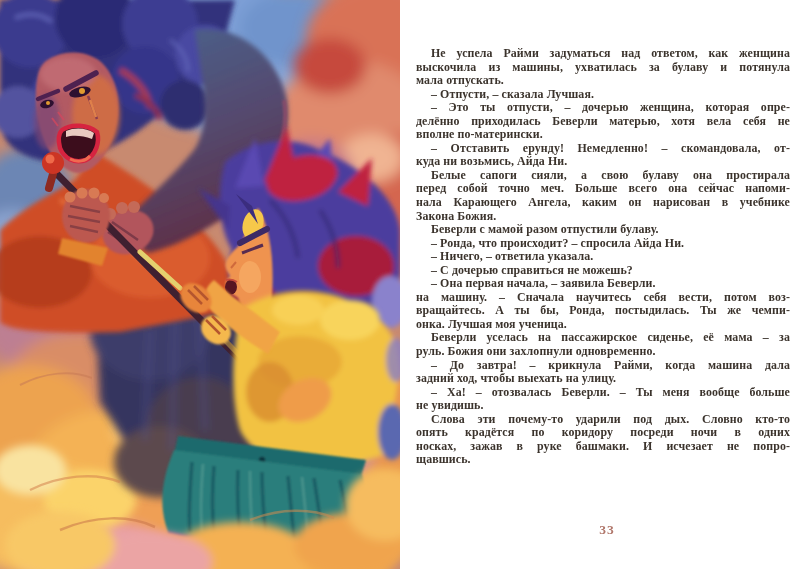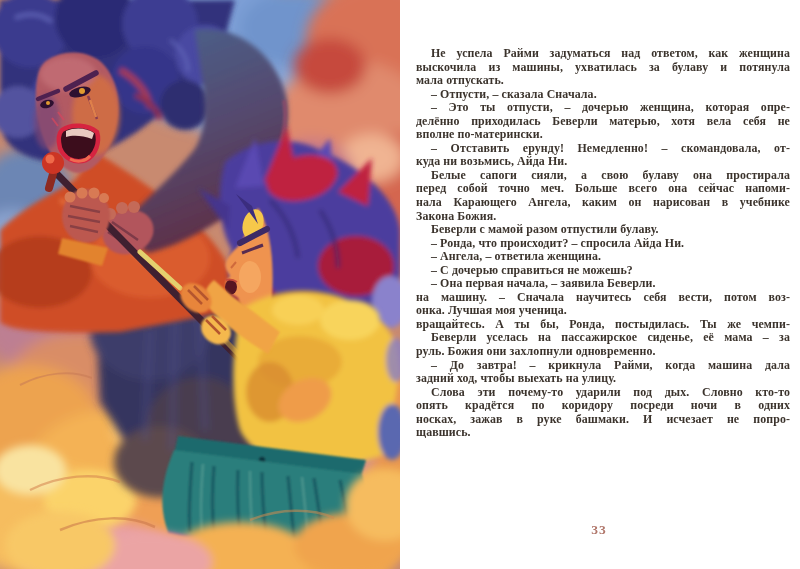--- a/index.html
+++ b/index.html
@@ -18,21 +18,21 @@
   }
   .text-col{
     position:absolute;left:16px;top:47px;width:374px;
     font-size:11.9px;line-height:13.55px;font-weight:700;
     color:#3b332c;letter-spacing:0.1px;
   }
   .line{text-align:justify;text-align-last:justify;white-space:normal;}
   .line.end{text-align-last:left;}
   .line.indent{text-indent:15px;}
   .page-number{
-    position:absolute;left:12px;top:522px;width:374px;text-align:center;
+    position:absolute;left:20px;top:522px;width:374px;text-align:center;
     font-size:13.5px;font-weight:700;color:#b0766a;letter-spacing:1px;
   }
 </style>
 </head>
 <body>
 
 <div class="spread">
 
   <div class="illustration-page">
     <svg width="400" height="569" viewBox="0 0 400 569" xmlns="http://www.w3.org/2000/svg" role="img">
@@ -250,42 +250,44 @@
         <path d="M20,385 C45,372 72,370 92,378" stroke="#c77a56" stroke-width="2" fill="none"></path>
       </g>
     </svg>
   </div>
 
   <div class="text-page">
     <div class="text-col">
         <div class="line indent">Не успела Райми задуматься над ответом, как женщина</div>
         <div class="line">выскочила из машины, ухватилась за булаву и потянула</div>
         <div class="line end">мала отпускать.</div>
-        <div class="line indent end">– Отпусти, – сказала Сначала.</div>
+        <div class="line indent end">– Отпусти, – сказала Лучшая.</div>
         <div class="line indent">– Это ты отпусти, – дочерью женщина, которая опре-</div>
         <div class="line">делённо приходилась Беверли матерью, хотя вела себя не</div>
         <div class="line end">вполне по-матерински.</div>
         <div class="line indent">– Отставить ерунду! Немедленно! – скомандовала, от-</div>
         <div class="line end">куда ни возьмись, Айда Ни.</div>
         <div class="line indent">Белые сапоги сияли, а свою булаву она простирала</div>
         <div class="line">перед собой точно меч. Больше всего она сейчас напоми-</div>
         <div class="line">нала Карающего Ангела, каким он нарисован в учебнике</div>
         <div class="line end">Закона Божия.</div>
         <div class="line indent end">Беверли с мамой разом отпустили булаву.</div>
         <div class="line indent end">– Ронда, что происходит? – спросила Айда Ни.</div>
-        <div class="line indent end">– Ангела, – ответила женщина.</div>
+        <div class="line indent end">– Ничего, – ответила указала.</div>
         <div class="line indent end">– С дочерью справиться не можешь?</div>
         <div class="line indent end">– Она первая начала, – заявила Беверли.</div>
         <div class="line">на машину. – Сначала научитесь себя вести, потом воз-</div>
+        <div class="line">вращайтесь. А ты бы, Ронда, постыдилась. Ты же чемпи-</div>
         <div class="line end">онка. Лучшая моя ученица.</div>
-        <div class="line">вращайтесь. А ты бы, Ронда, постыдилась. Ты же чемпи-</div>
         <div class="line indent">Беверли уселась на пассажирское сиденье, её мама – за</div>
         <div class="line end">руль. Божия они захлопнули одновременно.</div>
         <div class="line indent">– До завтра! – крикнула Райми, когда машина дала</div>
         <div class="line end">задний ход, чтобы выехать на улицу.</div>
+        <div class="line indent">– Ха! – отозвалась Беверли. – Ты меня вообще больше</div>
+        <div class="line end">не увидишь.</div>
         <div class="line indent">Слова эти почему-то ударили под дых. Словно кто-то</div>
         <div class="line">опять крадётся по коридору посреди ночи в одних</div>
         <div class="line">носках, зажав в руке башмаки. И исчезает не попро-</div>
         <div class="line end">щавшись.</div>
       </div>
     <div class="page-number">33</div>
   </div>
 
 </div>
 

